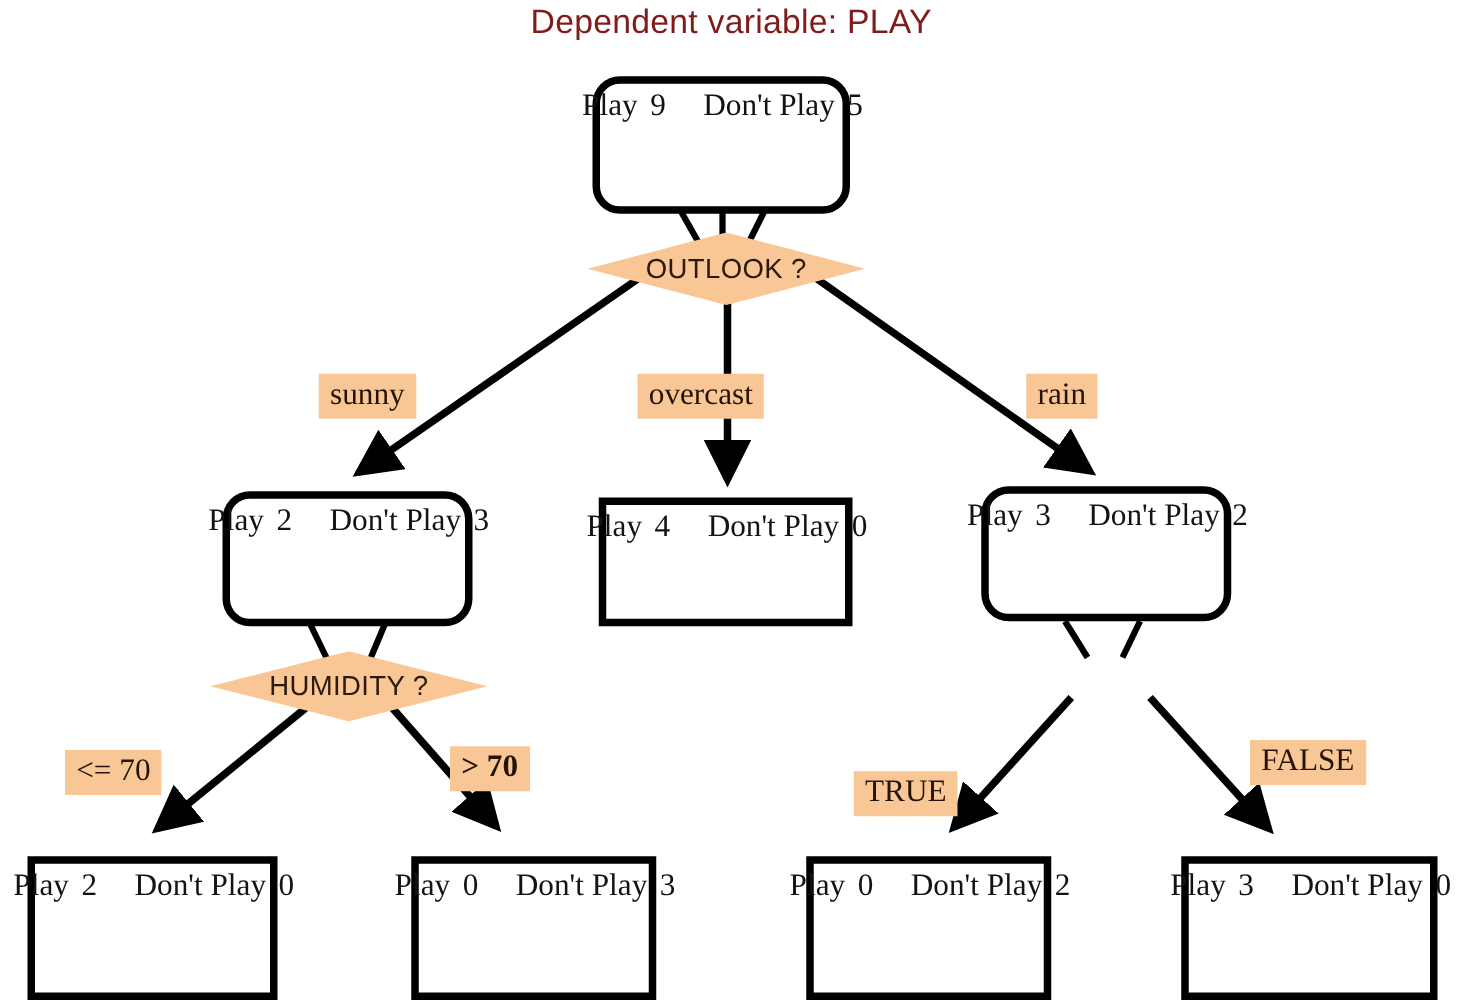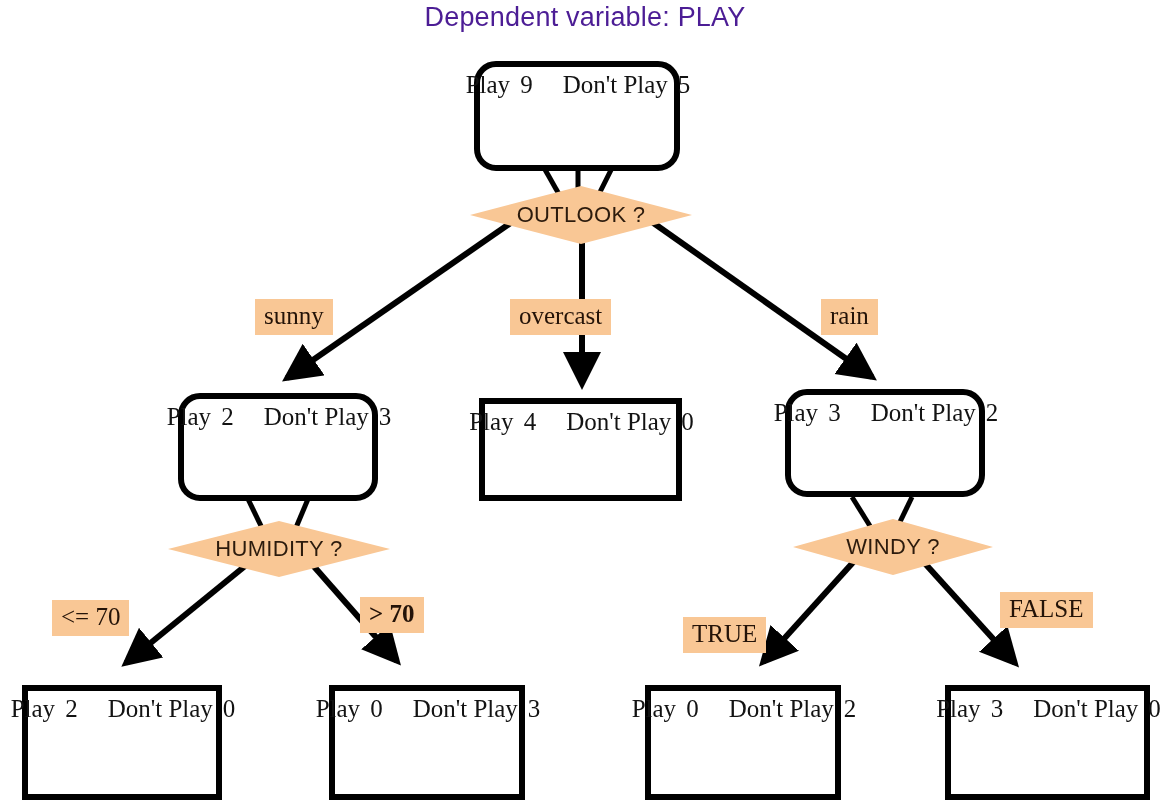--- a/index.html
+++ b/index.html
@@ -21,21 +21,21 @@
   
   .title {
     position: absolute;
     left: 0;
     top: 2px;
     width: 1170px;
     text-align: center;
     font-family: "Liberation Sans", sans-serif;
     font-size: 27px;
     letter-spacing: 0.2px;
-    color: #4c1d95;
+    color: #7f1d1d;
   }
 
   
   #edges {
     position: absolute;
     left: 0;
     top: 0;
     width: 1170px;
     height: 805px;
     pointer-events: none;
@@ -208,24 +208,20 @@
       <span class="spacer"></span>
       <span class="val">2</span>
     </div>
   </div>
 
   <div class="diamond" style="left:168px; top:521px; width:222px; height:56px;">
     <div class="dshape"></div>
     <div class="dtext">HUMIDITY ?</div>
   </div>
 
-  <div class="diamond" style="left:793px; top:519px; width:200px; height:56px;">
-    <div class="dshape"></div>
-    <div class="dtext">WINDY ?</div>
-  </div>
 
   <div class="edge-label" style="left:52px; top:600px;">&lt;= 70</div>
   <div class="edge-label" style="left:360px; top:597px;font-weight:bold;">&gt; 70</div>
   <div class="edge-label" style="left:683px; top:597px;margin-top:20px;">TRUE</div>
   <div class="edge-label" style="left:1000px; top:592px;">FALSE</div>
 
   <div class="node leaf" style="left:22px; top:685px; width:200px; height:115px;">
     <div class="node-row">
       <span class="lbl">Play</span>
       <span class="spacer"></span>

